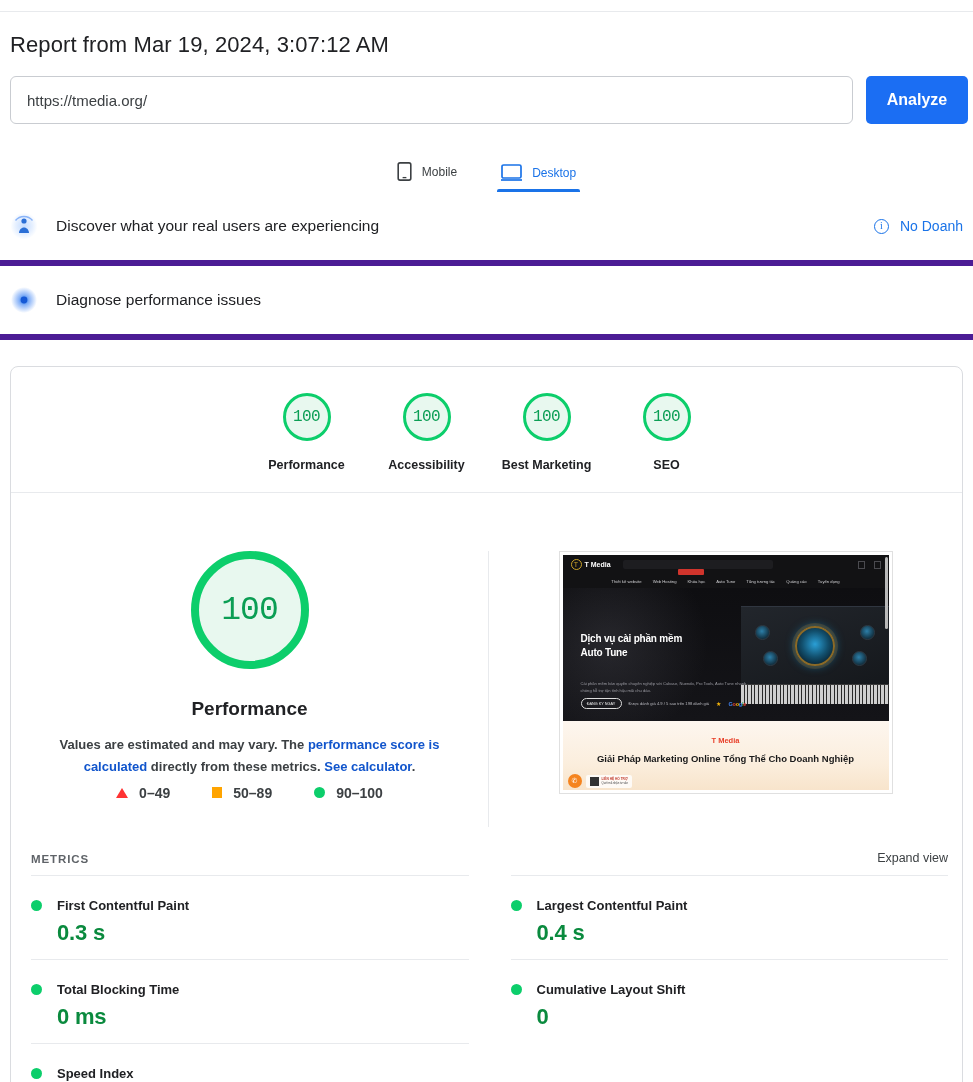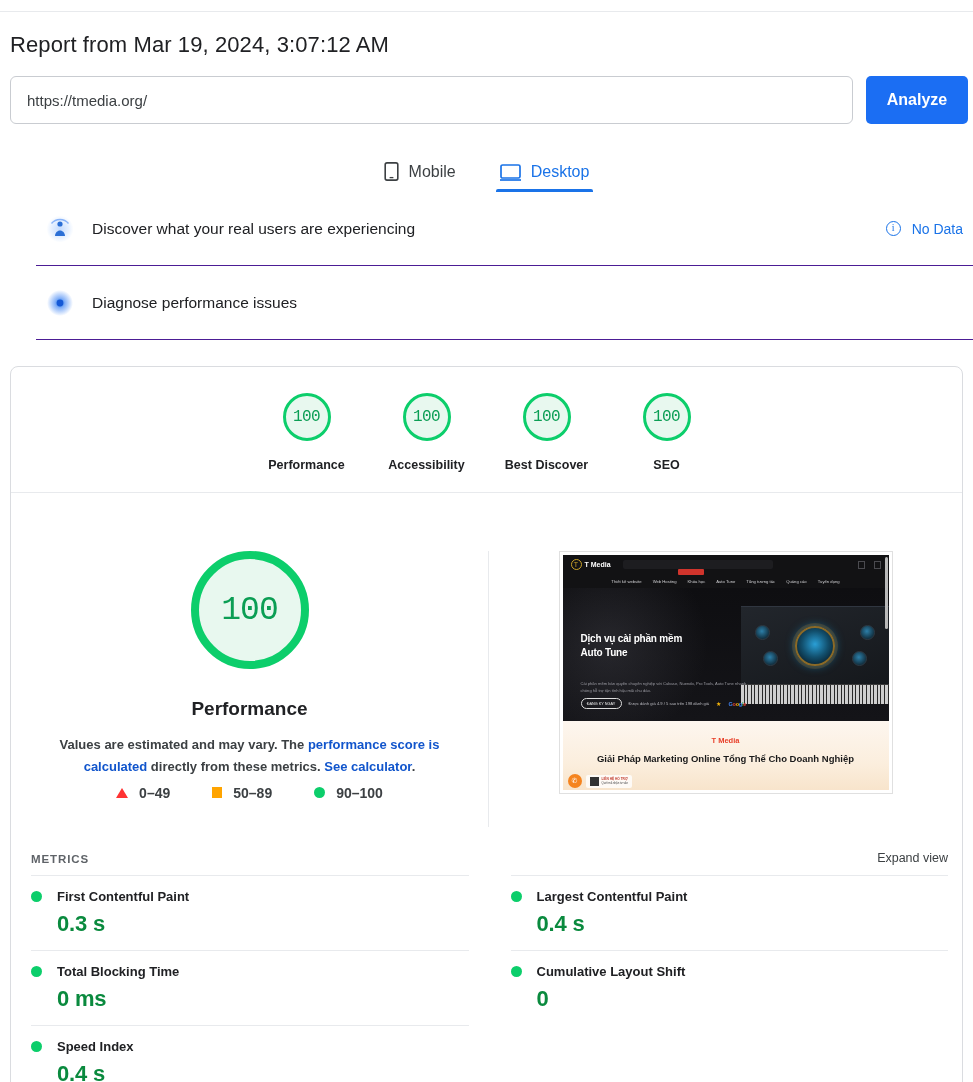--- a/index.html
+++ b/index.html
@@ -64,21 +64,21 @@
     align-items: flex-end;
     gap: 44px;
     margin-top: 24px;
     height: 44px;
   }
   .tab {
     display: flex;
     align-items: center;
     gap: 10px;
     padding-bottom: 11px;
-    font-size: 16px;
+    font-size: 12px;
     font-weight: 500;
     color: #3c4043;
     cursor: pointer;
     position: relative;
   }
   .tab.active { color: #1a73e8; }
   .tab.active::after {
     content: "";
     position: absolute;
     left: -4px; right: -4px; bottom: 0;
@@ -86,23 +86,22 @@
     background: #1a73e8;
     border-radius: 2px 2px 0 0;
   }
   .tab svg { display: block; }
 
   
   .section-row {
     display: flex;
     align-items: center;
     height: 74px;
-    border-bottom: 1px solid #4c1d95;
+    border-bottom: 6px solid #4c1d95;
     padding: 0 10px 0 10px;
-    margin-left: 36px;
   }
   .section-row .lead { display: flex; align-items: center; gap: 18px; flex: 1; }
   .section-icon { width: 28px; height: 28px; flex: none; }
   .section-title { font-size: 15.5px; color: #202124; font-weight: 400; }
   .nodata {
     display: flex;
     align-items: center;
     gap: 11px;
     color: #1a73e8;
     font-size: 14px;
@@ -348,21 +347,21 @@
   .metrics-title {
     font-size: 11.5px; font-weight: 700; letter-spacing: 0.9px; color: #5f6368;
   }
   .expand-view { font-size: 12.5px; color: #3c4043; cursor: pointer; }
   .metrics-grid { display: flex; padding: 0 14px 0 20px; gap: 42px; }
   .metrics-col { flex: 1; }
   .metric {
     border-top: 1px solid #e8eaed;
     padding: 13px 0 13px 0;
   }
-  .metric-head { display: flex; align-items: center; gap: 15px; }
+  .metric-head { display: flex; align-items: center; gap: 15px; margin-top: 9px; }
   .metric-dot { width: 11px; height: 11px; border-radius: 50%; background: #0cce6b; flex: none; }
   .metric-name { font-size: 13px; font-weight: 700; color: #202124; }
   .metric-value {
     margin: 7px 0 0 26px;
     font-size: 22px;
     font-weight: 700;
     color: #0a8a3e;
     letter-spacing: -0.2px;
   }
 </style>
@@ -413,21 +412,21 @@
         <circle cx="14" cy="14" r="13.5" fill="url(#gA)"></circle>
         <circle cx="14" cy="9" r="2.6" fill="#2b6fd6"></circle>
         <path d="M9 21c0-3.2 2.3-5.6 5-5.6s5 2.4 5 5.6z" fill="#2b6fd6"></path>
         <path d="M5.5 8.5a11 11 0 0 1 17 0" stroke="#8ab4f8" stroke-width="1.4" fill="none"></path>
       </svg>
     </span>
     <span class="section-title">Discover what your real users are experiencing</span>
   </div>
   <div class="nodata">
     <span class="info-ic">i</span>
-    <span>No Data</span>
+    <span>No Doanh</span>
   </div>
 </div>
 
 <div class="section-row">
   <div class="lead">
     <span class="section-icon">
       <svg width="28" height="28" viewBox="0 0 28 28">
         <defs>
           <radialGradient id="gB" cx="50%" cy="50%" r="50%">
             <stop offset="0%" stop-color="#1a73e8"></stop>
@@ -449,21 +448,21 @@
     <div class="gauge-item">
       <div class="ring">100</div>
       <div class="gauge-label">Performance</div>
     </div>
     <div class="gauge-item">
       <div class="ring">100</div>
       <div class="gauge-label">Accessibility</div>
     </div>
     <div class="gauge-item">
       <div class="ring">100</div>
-      <div class="gauge-label">Best Discover</div>
+      <div class="gauge-label">Best Marketing</div>
     </div>
     <div class="gauge-item">
       <div class="ring">100</div>
       <div class="gauge-label">SEO</div>
     </div>
   </div>
 
   <div class="perf-body">
     <div class="perf-left">
       <div class="big-ring">100</div>

